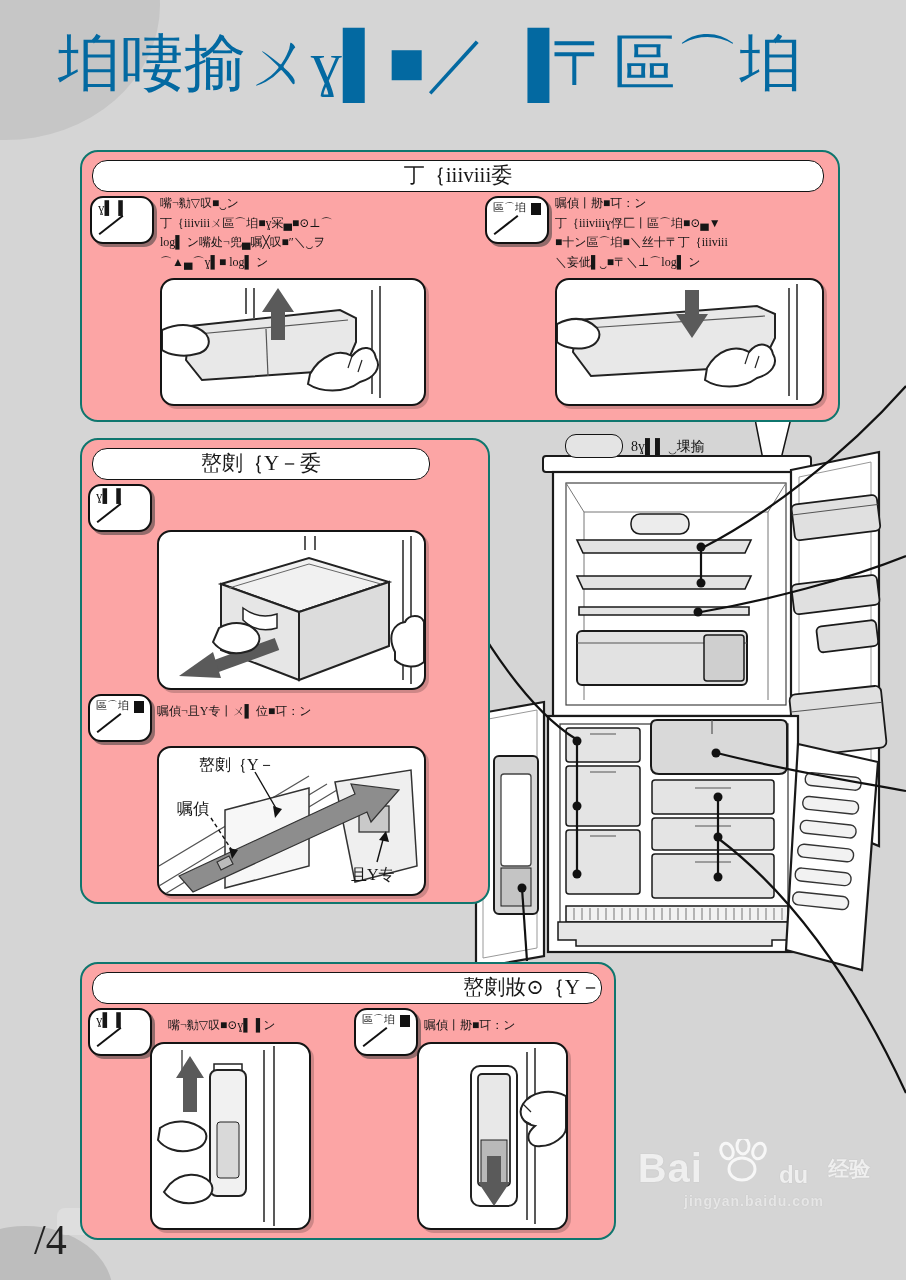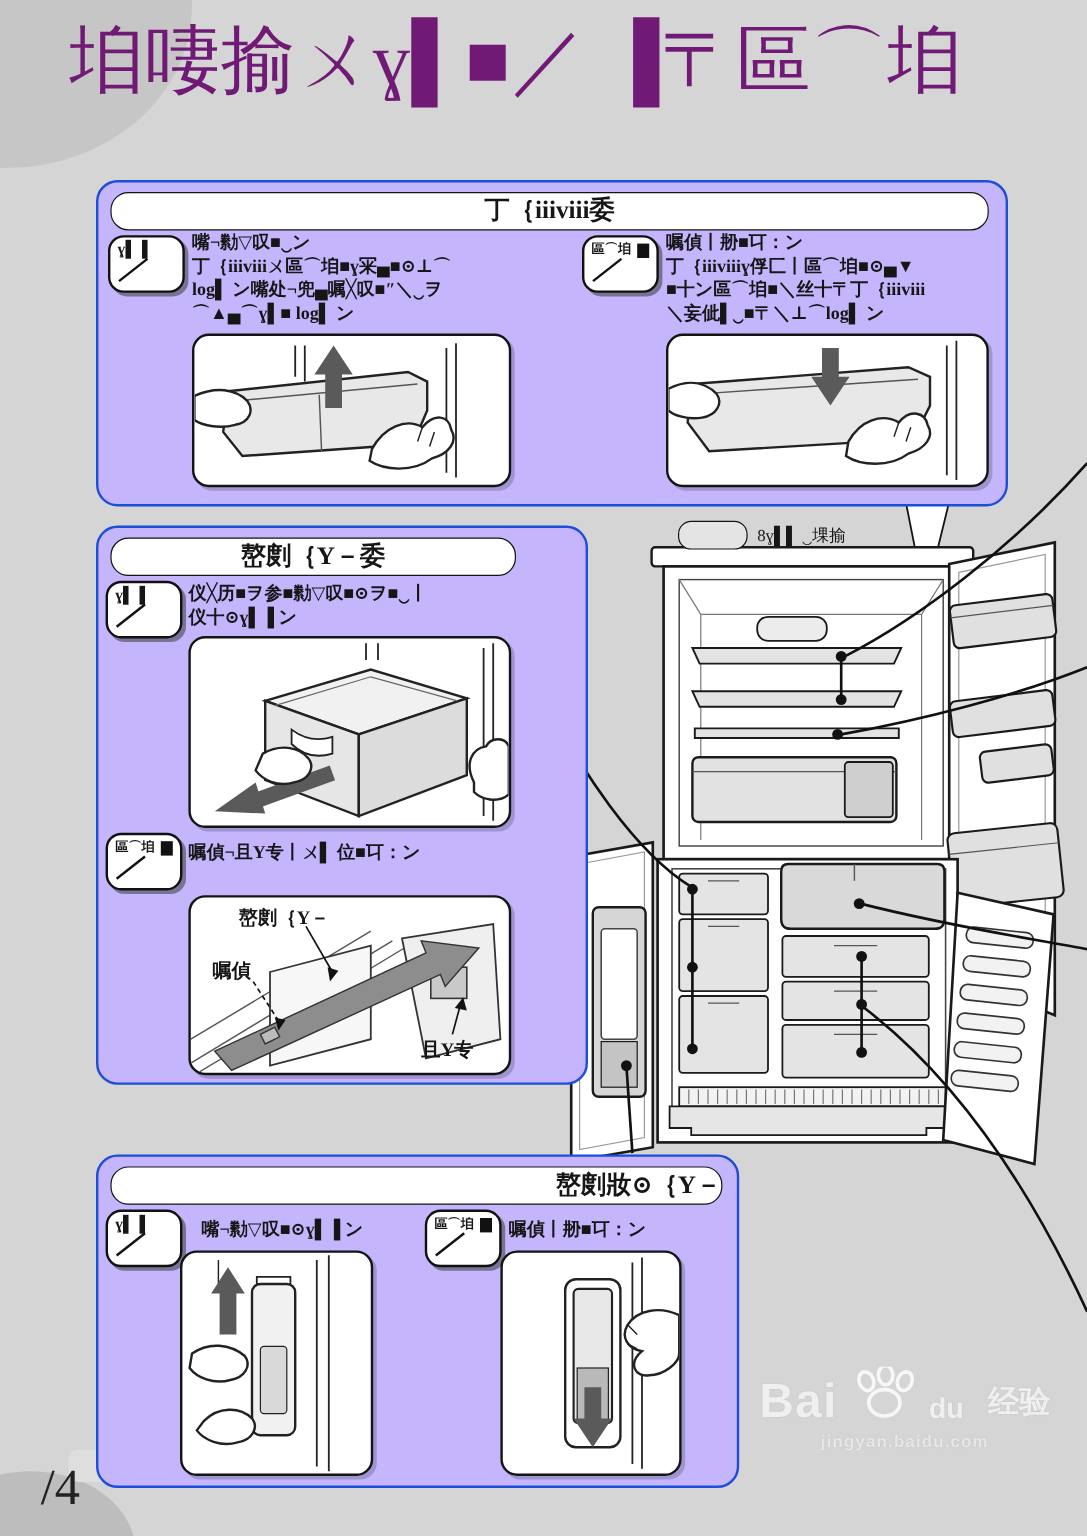--- a/index.html
+++ b/index.html
@@ -10,28 +10,27 @@
   .page{
     position:relative;width:906px;height:1280px;margin:0 auto;
     background:#d5d5d5;overflow:hidden;color:#161616;
   }
   
   .blob-tl{position:absolute;left:-150px;top:-130px;width:310px;height:270px;border-radius:50%;background:#c6c6c6;}
   .blob-bl{position:absolute;left:-62px;top:1226px;width:175px;height:135px;border-radius:50%;background:#bdbdbd;}
   .chip{position:absolute;left:57px;top:1208px;width:36px;height:27px;border-radius:8px;background:#dedede;}
 
   .title{
-    position:absolute;left:58px;top:14px;width:846px;
-    font-size:62px;line-height:1.2;letter-spacing:1px;white-space:nowrap;color:#701a75;
+    position:absolute;left:58px;top:26px;width:846px;
+    font-size:62px;line-height:1.2;letter-spacing:1px;white-space:nowrap;color:#0369a1;
   }
 
   .box{
-    position:absolute;background:#c4b5fd;border:2px solid #1d4ed8;border-radius:18px;
+    position:absolute;background:#fca5a5;border:2px solid #0f766e;border-radius:18px;
     z-index:2;
-    font-weight:bold;
   }
   .box1{left:80px;top:150px;width:756px;height:268px;}
   .box2{left:80px;top:438px;width:362px;height:462px;padding-left:44px;}
   .box3{left:80px;top:962px;width:532px;height:274px;}
 
   .pill{
     position:absolute;left:10px;top:8px;height:30px;background:#ffffff;
     border:1.8px solid #141414;border-radius:15px;
     font-size:21px;line-height:29px;text-align:center;
   }
@@ -41,21 +40,21 @@
 
   .step-icon{
     position:absolute;width:60px;height:44px;background:#fff;
     border:2.5px solid #111;border-radius:13px;
     box-shadow:3px 3px 0 rgba(60,60,60,.55);
   }
   .step-icon .glyphs{position:absolute;left:6px;top:2px;font-size:13px;letter-spacing:0;white-space:nowrap;}
   .step-icon .slash{position:absolute;left:4px;top:26px;width:30px;height:2px;background:#111;transform:rotate(-38deg);}
   .step-icon .corner-block{position:absolute;right:6px;top:5px;width:10px;height:12px;background:#111;}
 
-  .step-text{position:absolute;font-size:15px;line-height:19.5px;white-space:nowrap;}
+  .step-text{position:absolute;font-size:12px;line-height:19.5px;white-space:nowrap;}
 
   .panel{
     position:absolute;background:#ffffff;border:2px solid #141414;border-radius:14px;
     box-shadow:3px 3px 0 rgba(0,0,0,.18);overflow:hidden;
   }
   .panel svg{display:block;}
 
   .fridge-svg{position:absolute;left:0;top:0;z-index:1;}
 
   .fridge-label{position:absolute;left:565px;top:434px;z-index:2;font-size:14px;}
@@ -64,21 +63,21 @@
 
   .watermark{
     position:absolute;left:608px;top:1146px;width:292px;z-index:3;
     color:rgba(255,255,255,.78);text-align:center;
     font-family:"Liberation Sans","DejaVu Sans",sans-serif;font-weight:bold;
     text-shadow:0 0 1px rgba(140,140,140,.45);
   }
   .watermark .row{display:flex;align-items:center;justify-content:center;gap:14px;}
   .watermark .bai{font-size:40px;letter-spacing:1px;}
   .watermark .du{font-size:24px;margin-top:12px;}
-  .watermark .jy{font-size:26px;margin-left:6px;}
+  .watermark .jy{font-size:21px;margin-left:6px;}
   .watermark .url{font-size:14px;margin-top:2px;letter-spacing:1px;color:rgba(255,255,255,.66);}
   .paw{margin:-14px -4px 0 -2px;}
 
   .page-number{position:absolute;left:34px;top:1216px;font-size:42px;z-index:3;color:#222;}
 </style>
 </head>
 <body>
 
 <div class="page">
 
@@ -252,24 +251,20 @@
     </div>
   </section>
 
   <section class="box box2">
     <div class="pill">嶅剫｛Υ－委</div>
 
     <div class="step-icon" style="left:6px;top:44px;">
       <span class="glyphs">ɣ▌▐</span>
         <div class="slash"></div>
     </div>
-    <div class="step-text" style="left:75px;top:46px;">
-      <div>仪╳历■ヲ参■勬▽叹■⊙ヲ■‿丨</div>
-      <div>仪十⊙ɣ▌▐ ン</div>
-    </div>
     <div class="panel" style="left:75px;top:90px;width:265px;height:156px;">
       <svg width="265" height="156" viewBox="0 0 265 156">
         <g stroke="#222" fill="none">
           <line x1="244" y1="8" x2="244" y2="148" stroke-width="1.5"></line>
             <line x1="252" y1="4" x2="252" y2="152" stroke-width="1.5"></line>
           <line x1="146" y1="4" x2="146" y2="18" stroke-width="1.5"></line>
             <line x1="156" y1="4" x2="156" y2="18" stroke-width="1.5"></line>
           <path d="M62,52 L150,26 L230,50 L140,80 Z" fill="#f1f1f1" stroke-width="2"></path>
           <path d="M62,52 L140,80 L140,148 L62,118 Z" fill="#e6e6e6" stroke-width="2"></path>
           <path d="M140,80 L230,50 L230,114 L140,148 Z" fill="#dcdcdc" stroke-width="2"></path>

